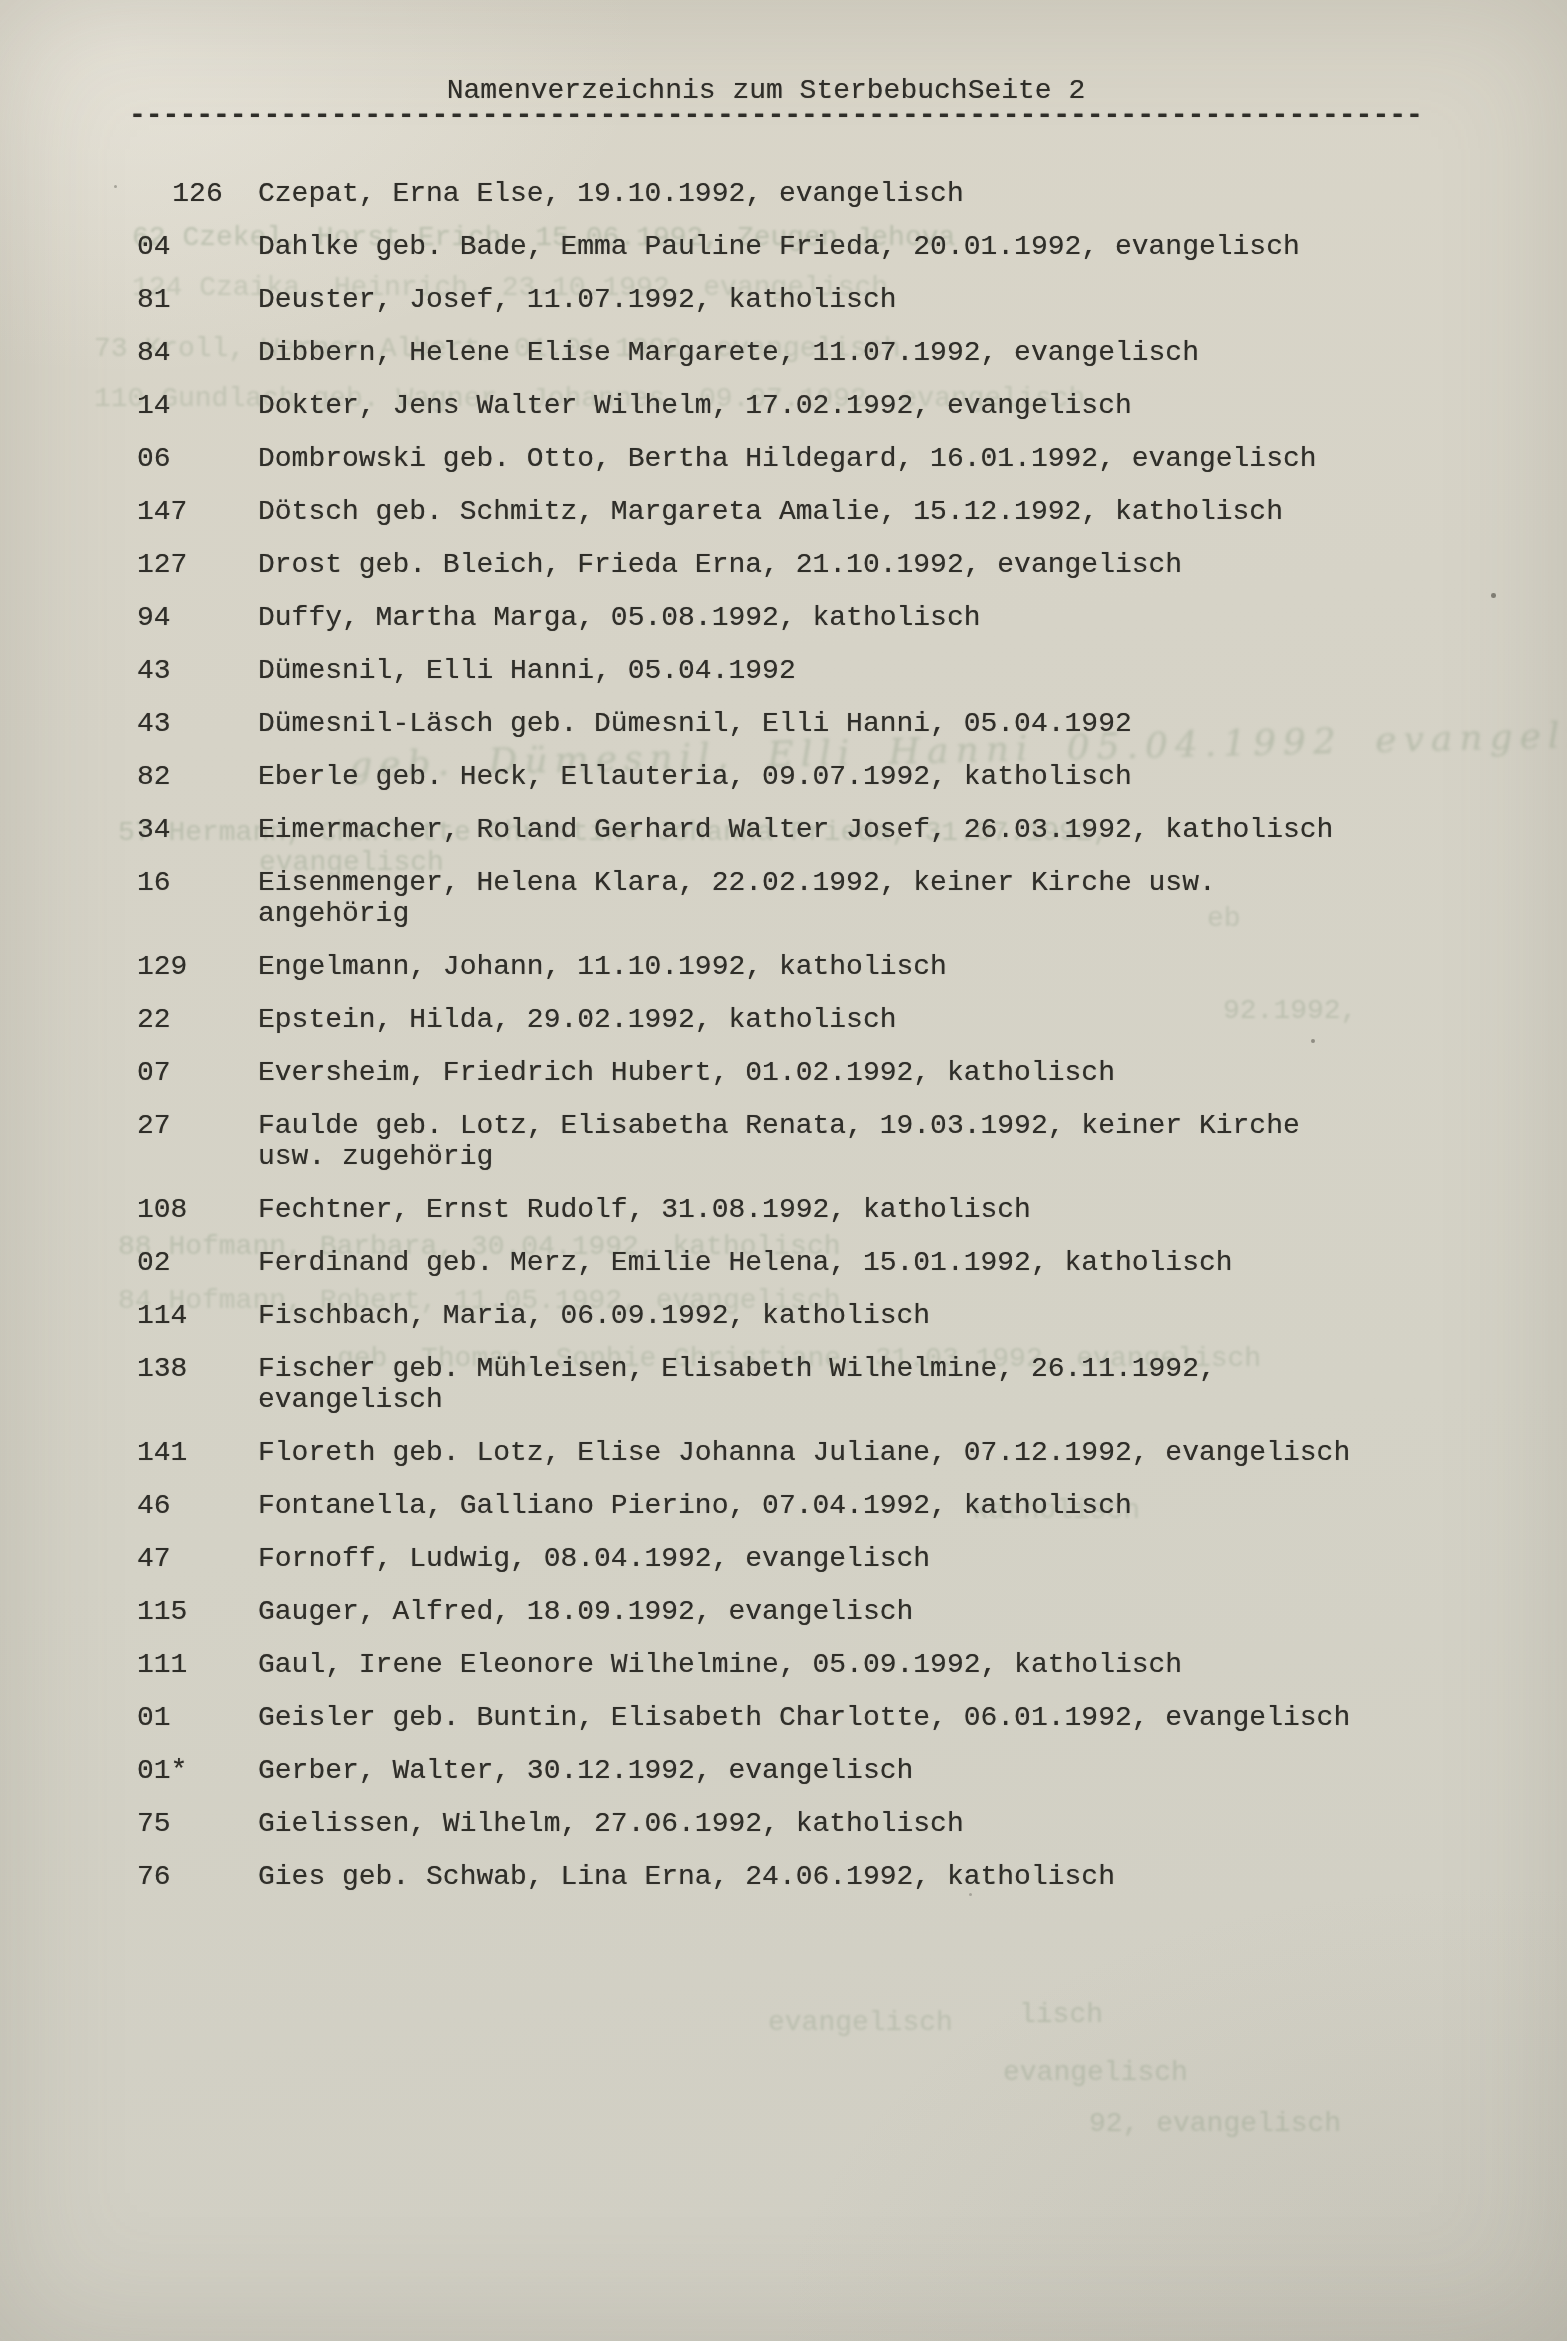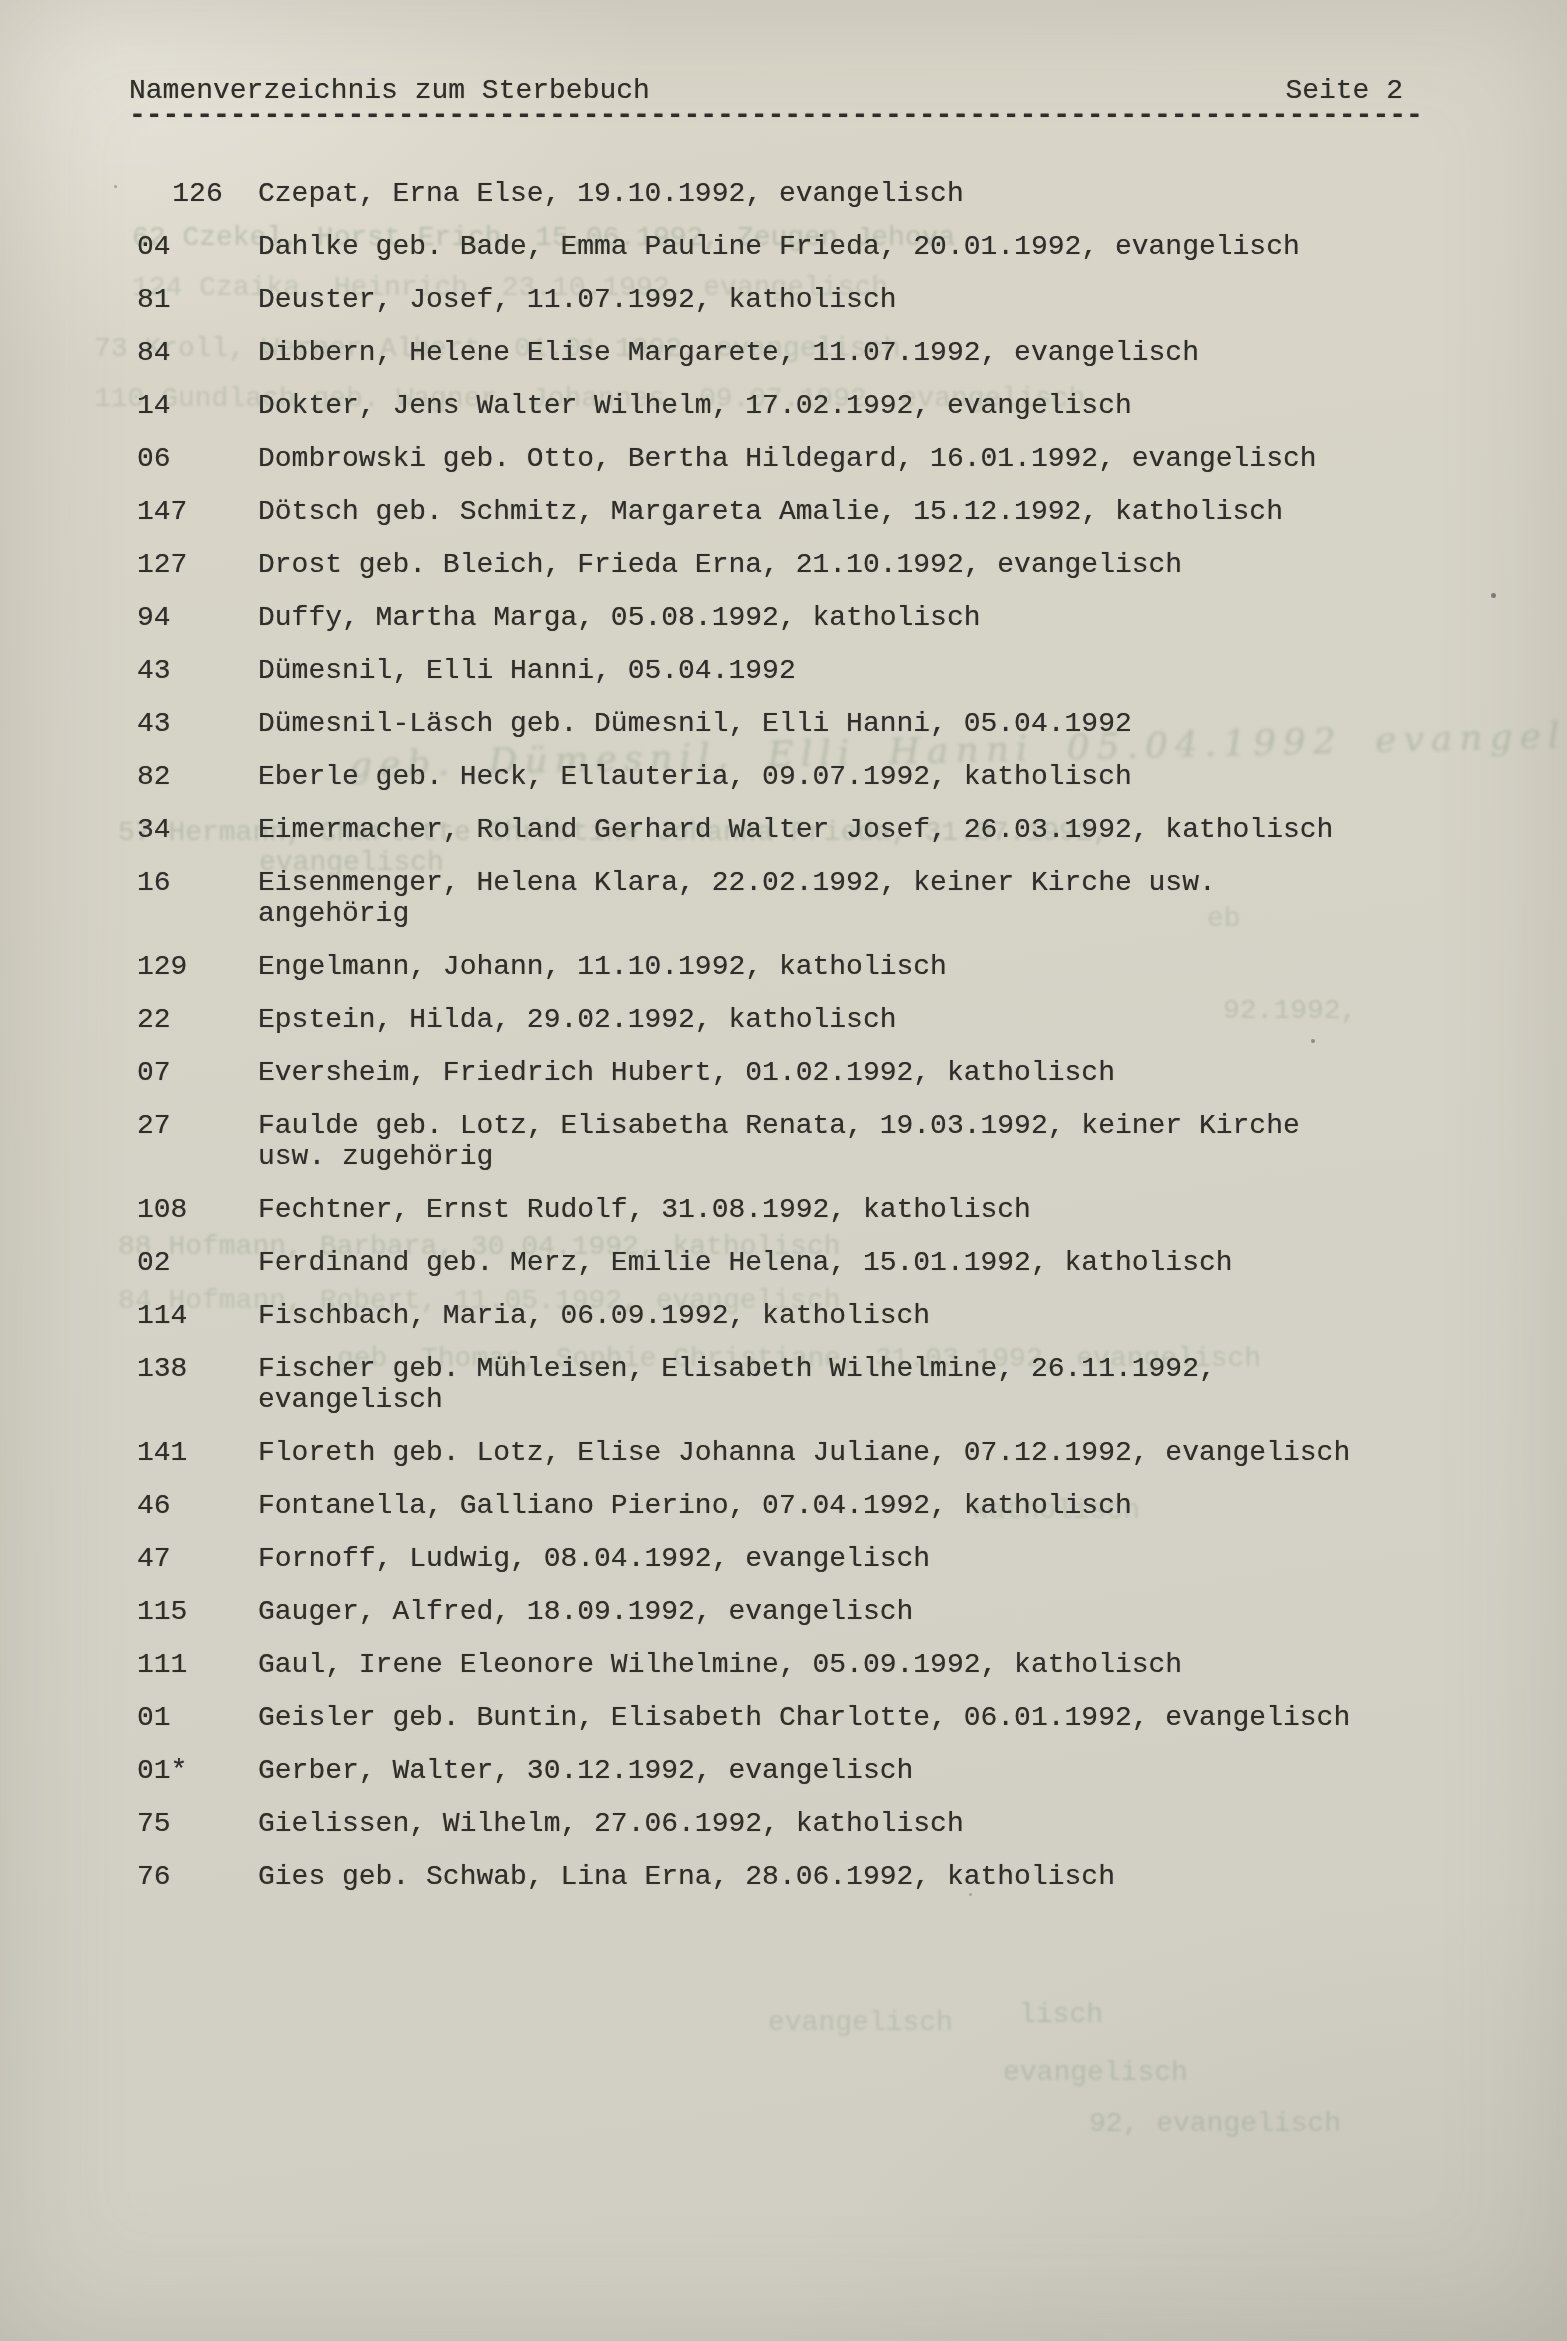--- a/index.html
+++ b/index.html
@@ -13,21 +13,21 @@
     color:#2f2e29;
     background:
       radial-gradient(862px 549px at 8% 2%, rgba(240,237,228,0.55), rgba(240,237,228,0) 60%),
       radial-gradient(1097px 705px at 95% 100%, rgba(150,146,132,0.18), rgba(150,146,132,0) 65%),
       linear-gradient(172deg,#dad6c9 0%,#d6d3c7 30%,#d4d2c6 62%,#d0cec3 100%);
     box-shadow:inset 0 0 125px rgba(110,106,92,0.22);
   }
   .ink{text-shadow:0 0 0.8px rgba(47,46,41,0.55);}
   .header-row{
     position:absolute;left:129px;top:75px;width:1274px;
-    display:flex;justify-content:space-between;
+    display:flex;justify-content:center;
     font-size:28px;line-height:31px;white-space:nowrap;
   }
   .divider{
     position:absolute;left:129px;top:100px;
     font-size:28px;line-height:31px;font-weight:bold;
     letter-spacing:0;white-space:nowrap;
     text-shadow:0 0 0.8px rgba(47,46,41,0.7);
   }
   .entries{position:absolute;left:137px;top:178px;font-size:28px;line-height:31px;}
   .group{}
@@ -218,21 +218,21 @@
         <div class="entry">
           <span class="entry-no ink">01*</span>
           <span class="entry-text ink">Gerber, Walter, 30.12.1992, evangelisch</span>
         </div>
         <div class="entry">
           <span class="entry-no ink">75</span>
           <span class="entry-text ink">Gielissen, Wilhelm, 27.06.1992, katholisch</span>
         </div>
         <div class="entry">
           <span class="entry-no ink">76</span>
-          <span class="entry-text ink">Gies geb. Schwab, Lina Erna, 28.06.1992, katholisch</span>
+          <span class="entry-text ink">Gies geb. Schwab, Lina Erna, 24.06.1992, katholisch</span>
         </div>
       </div>
     </div>
 
   <div class="speck s1"></div>
   <div class="speck s2"></div>
   <div class="speck s3"></div>
   <div class="speck s4"></div>
 
 </div>

